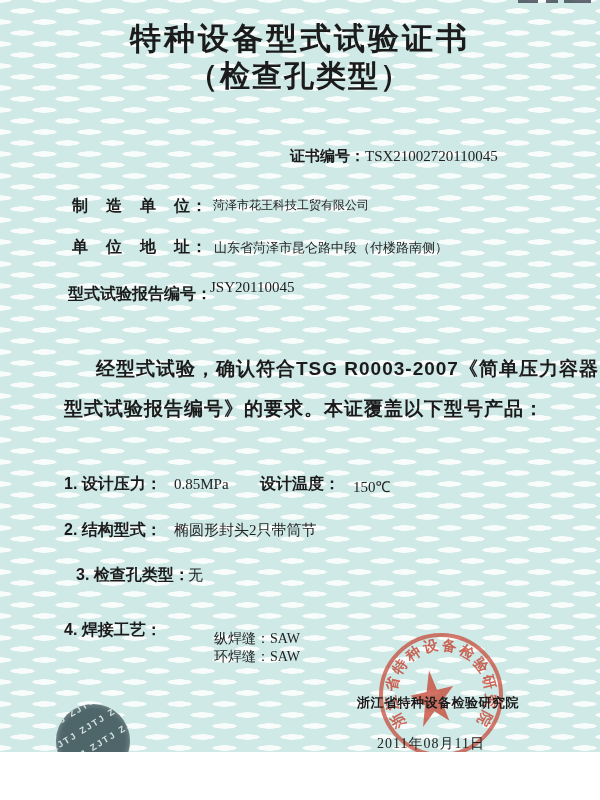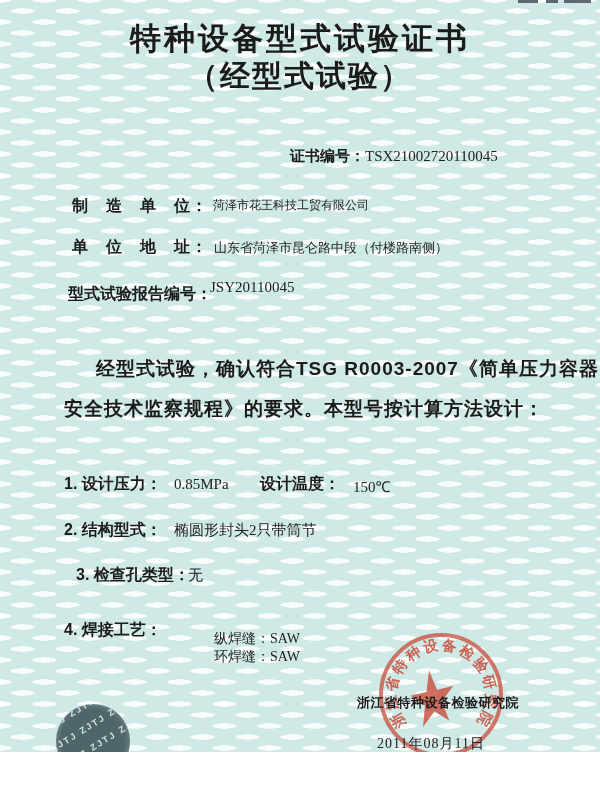--- a/index.html
+++ b/index.html
@@ -46,37 +46,37 @@
 
 <div id="canvas">
 
   <div>
     <div class="edge-mark" style="left:518px;width:20px;"></div>
     <div class="edge-mark" style="left:546px;width:12px;"></div>
     <div class="edge-mark" style="left:564px;width:27px;"></div>
   </div>
 
   <div class="abs hei title" style="top:18px;left:0;">特种设备型式试验证书</div>
-  <div class="abs hei subtitle" style="top:56px;left:0;">（经型式试验）</div>
+  <div class="abs hei subtitle" style="top:56px;left:0;">（检查孔类型）</div>
 
   <div class="abs" style="left:290px;top:147px;">
     <span class="hei" style="font-size:15px;">证书编号：</span><span class="song" style="font-size:15px;">TSX21002720110045</span>
   </div>
 
   <div class="abs hei fieldlabel" style="left:72px;top:196px;">制　造　单　位：</div>
   <div class="abs song" style="left:213px;top:197px;font-size:12px;">菏泽市花王科技工贸有限公司</div>
 
   <div class="abs hei fieldlabel" style="left:72px;top:237px;">单　位　地　址：</div>
   <div class="abs song" style="left:214px;top:239px;font-size:13px;">山东省菏泽市昆仑路中段（付楼路南侧）</div>
 
   <div class="abs hei fieldlabel" style="left:68px;top:284px;letter-spacing:0;">型式试验报告编号：</div>
   <div class="abs song" style="left:210px;top:279px;font-size:15px;">JSY20110045</div>
 
   <div class="abs hei statement" style="left:96px;top:356px;">经型式试验，确认符合TSG R0003-2007《简单压力容器</div>
-  <div class="abs hei statement" style="left:64px;top:396px;">安全技术监察规程》的要求。本型号按计算方法设计：</div>
+  <div class="abs hei statement" style="left:64px;top:396px;">型式试验报告编号》的要求。本证覆盖以下型号产品：</div>
 
   <div class="abs hei itemlabel" style="left:64px;top:474px;">1. 设计压力：</div>
   <div class="abs song itemvalue" style="left:174px;top:476px;">0.85MPa</div>
   <div class="abs hei itemlabel" style="left:260px;top:474px;text-align:center;">设计温度：</div>
   <div class="abs song itemvalue" style="left:353px;top:476px;">150℃</div>
 
   <div class="abs hei itemlabel" style="left:64px;top:520px;">2. 结构型式：</div>
   <div class="abs song itemvalue" style="left:174px;top:521px;">椭圆形封头2只带筒节</div>
 
   <div class="abs hei itemlabel" style="left:76px;top:565px;">3. 检查孔类型：</div>

